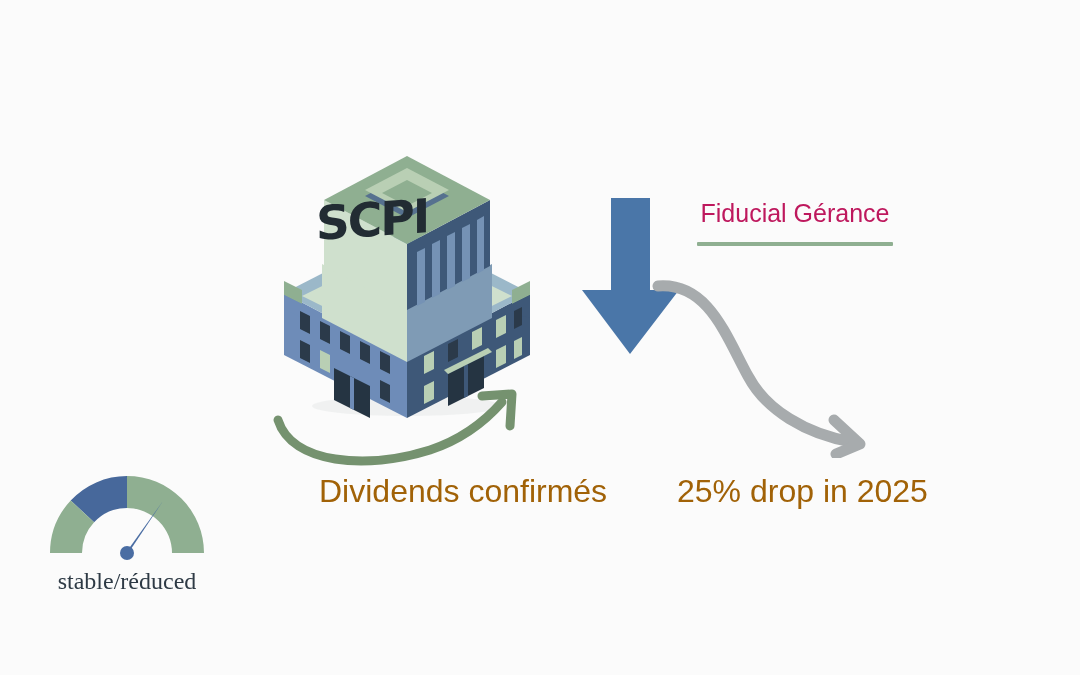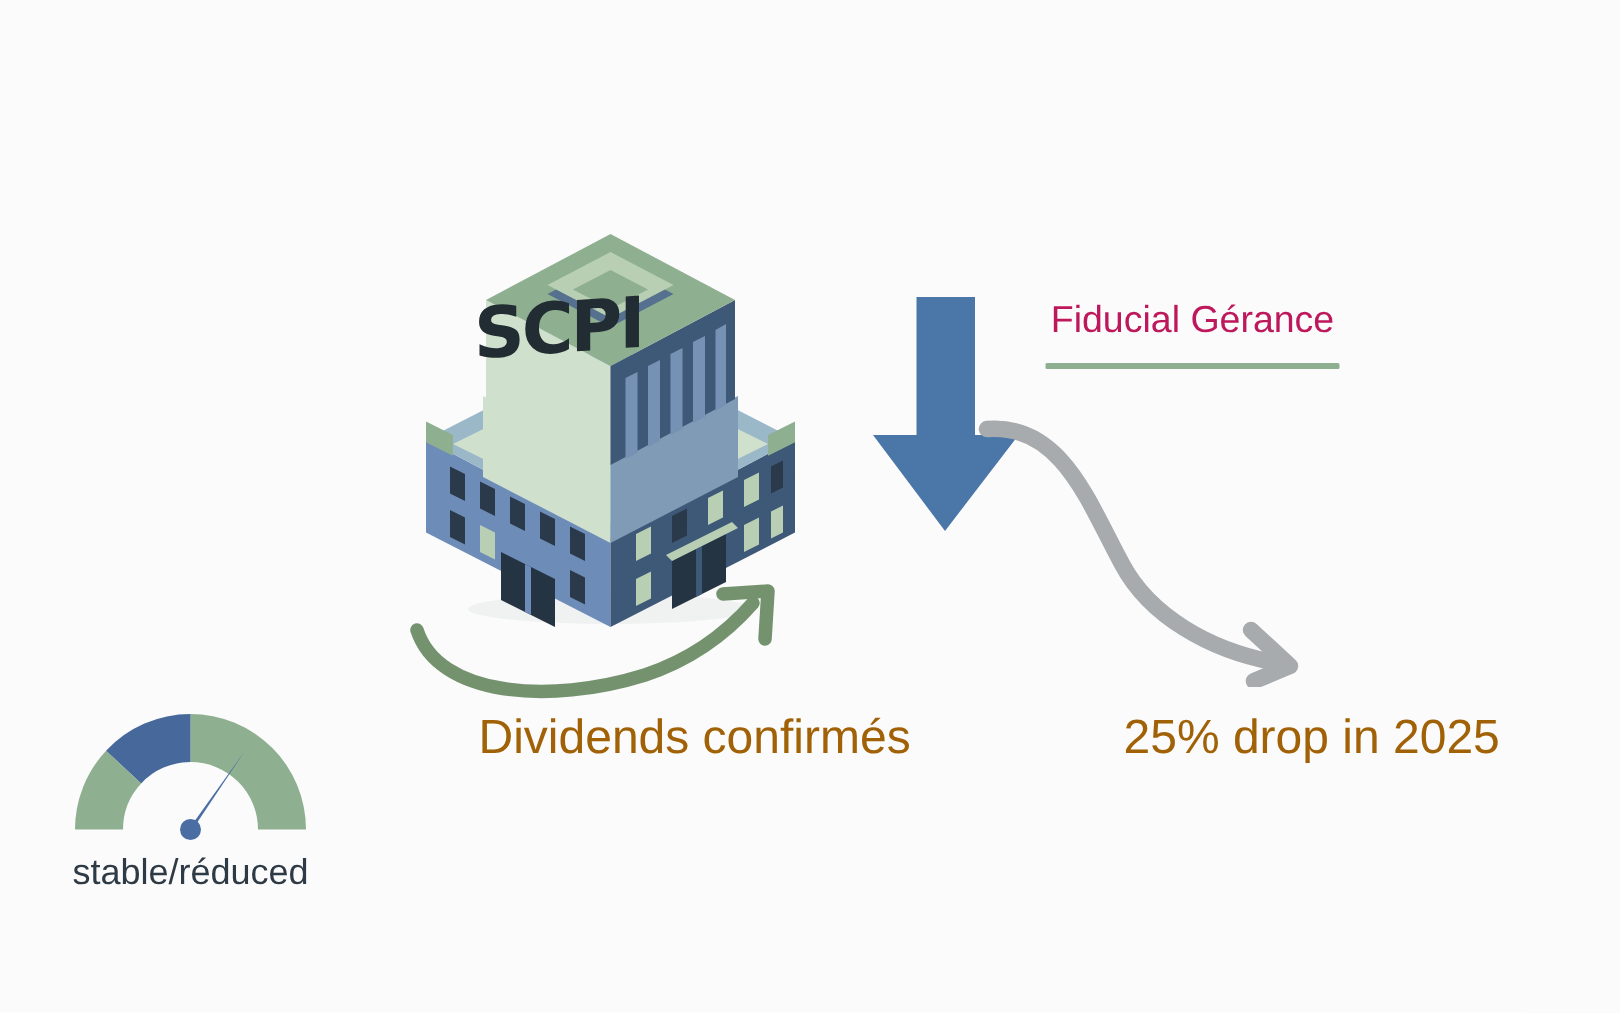--- a/index.html
+++ b/index.html
@@ -87,21 +87,21 @@
 
   
   .caption {
     position: absolute;
     font-size: 32px;
     color: #a16207;
     white-space: nowrap;
     margin-left: 43px;
   }
   #caption-left  { left: 276px; top: 473px; }
-  #caption-right { left: 706px; top: 473px; }
+  #caption-right { left: 634px; top: 473px; }
 
   
   #gauge-widget {
     position: absolute;
     left: 42px;
     top: 468px;
     width: 170px;
     height: 140px;
   }
   #gauge-svg {
@@ -113,20 +113,21 @@
   }
   #gauge-label {
     position: absolute;
     left: 0;
     top: 100px;
     width: 170px;
     text-align: center;
     font-size: 24px;
     color: #2e3a45;
     white-space: nowrap;
+    font-family: Liberation Serif, serif;
   }
 </style>
 </head>
 <body>
 
 <div id="canvas" style="background: rgb(251, 251, 251);">
 
   <div id="building-illustration">
     <svg viewBox="0 0 290 300" width="290" height="300">
 

